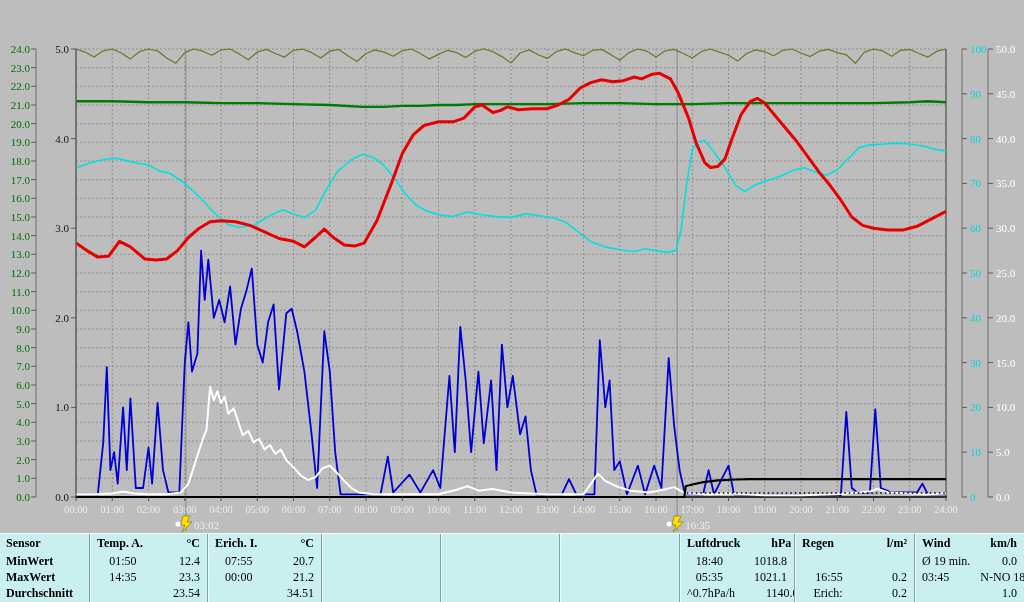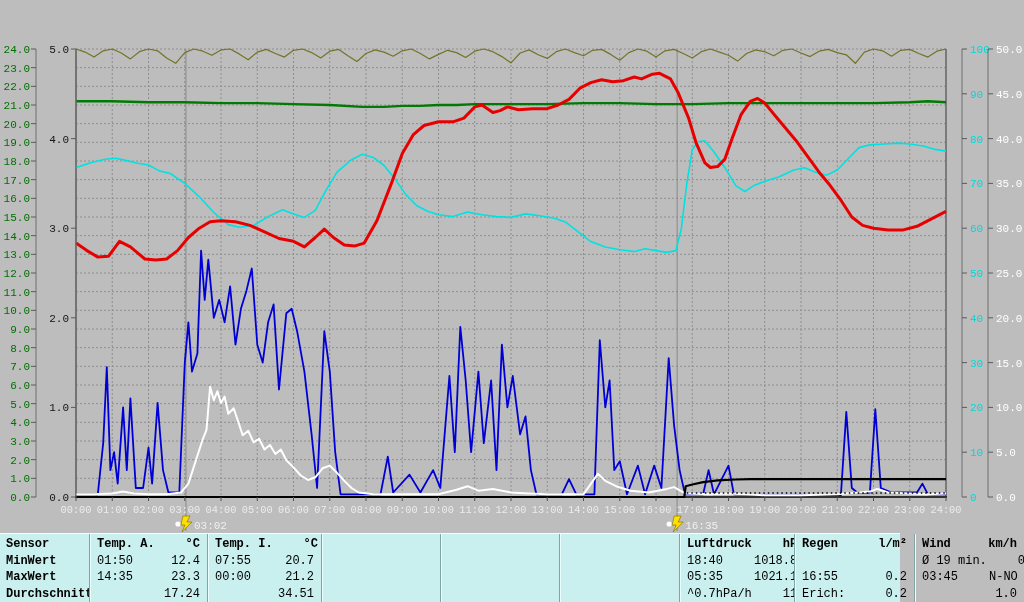--- a/index.html
+++ b/index.html
@@ -1,36 +1,36 @@
 <!DOCTYPE html>
 <html><head>
 <meta charset="utf-8">
 <style>
   html,body{margin:0;padding:0;background:#bdbdbd;}
   .stage{position:relative;width:1024px;height:602px;background:#bdbdbd;overflow:hidden;
-         font-family:Liberation Mono, monospace;}
+         font-family:Liberation Serif, serif;}
   .title{position:absolute;top:5px;left:0;width:1024px;text-align:center;
          color:#f2f2f2;font-size:14px;letter-spacing:.5px;}
   .author{position:absolute;top:4px;right:5px;color:#d40000;font-size:12px;}
   .unit{position:absolute;top:24px;font-size:12px;}
   .unit-c{left:14px;color:#007000;}
   .unit-l{left:46px;color:#151515;}
   .unit-p{left:948px;color:#00d8d8;}
   .unit-k{left:984px;color:#ffffff;}
   .legend{position:absolute;top:29px;left:84px;display:flex;}
   .legend-item{width:92px;display:flex;align-items:center;font-size:11.5px;white-space:nowrap;}
   .swatch{width:11px;height:11px;margin-right:5px;border:1px solid #6d6d6d;flex:0 0 auto;}
   svg{position:absolute;top:0;left:0;}
-  .stats{position:absolute;top:533px;left:0;width:900px;height:69px;background:#c9efee;
+  .stats{position:absolute;top:533px;left:0;width:1024px;height:69px;background:#c9efee;
          border-top:1px solid #f2ffff;display:grid;
          grid-template-columns:89px 118px 114px 119px 119px 120px 115px 120px 110px;
          grid-template-rows:19px 16px 16px 17px;font-size:12px;color:#000;}
   .cell{display:flex;align-items:center;padding:0 7px;overflow:hidden;white-space:nowrap;}
   .cell.bordered{border-left:1px solid #7fa6a5;box-shadow:inset 1px 0 0 #eafffe;gap:31px;}
-  .cell .l{flex:1 1 55%;text-align:left;}
+  .cell .l{flex:1 1 55%;text-align:right;}
   .cell .r{flex:1 1 45%;text-align:right;}
   .cell.hdr .l{text-align:left;font-weight:bold;}
   .cell.hdr .r{font-weight:bold;}
   .cell.rowlabel{font-weight:bold;padding-left:6px;}
 </style>
 </head>
 <body>
 
 <div class="stage">
   <div class="title">Mittwoch, 31.05.2023</div>
@@ -310,21 +310,21 @@
       <text x="685.13375" y="529" fill="#f0f0f0" font-size="11" text-anchor="start">16:35</text>
     </svg>
 
   <div class="stats" id="stats">
       <div class="cell rowlabel">Sensor</div>
       <div class="cell hdr bordered">
         <span class="l">Temp. A.</span>
         <span class="r">°C</span>
       </div>
       <div class="cell hdr bordered">
-        <span class="l">Temp. I.</span>
+        <span class="l">Erich. I.</span>
         <span class="r">°C</span>
       </div>
       <div class="cell hdr bordered">
         <span class="l"></span>
         <span class="r"></span>
       </div>
       <div class="cell hdr bordered">
         <span class="l"></span>
         <span class="r"></span>
       </div>
@@ -406,21 +406,21 @@
         <span class="l">16:55</span>
         <span class="r">0.2</span>
       </div>
       <div class="cell bordered">
         <span class="l">03:45</span>
         <span class="r">N-NO 18.0</span>
       </div>
       <div class="cell rowlabel">Durchschnitt</div>
       <div class="cell bordered">
         <span class="l"></span>
-        <span class="r">17.24</span>
+        <span class="r">23.54</span>
       </div>
       <div class="cell bordered">
         <span class="l"></span>
         <span class="r">34.51</span>
       </div>
       <div class="cell bordered">
         <span class="l"></span>
         <span class="r"></span>
       </div>
       <div class="cell bordered">

